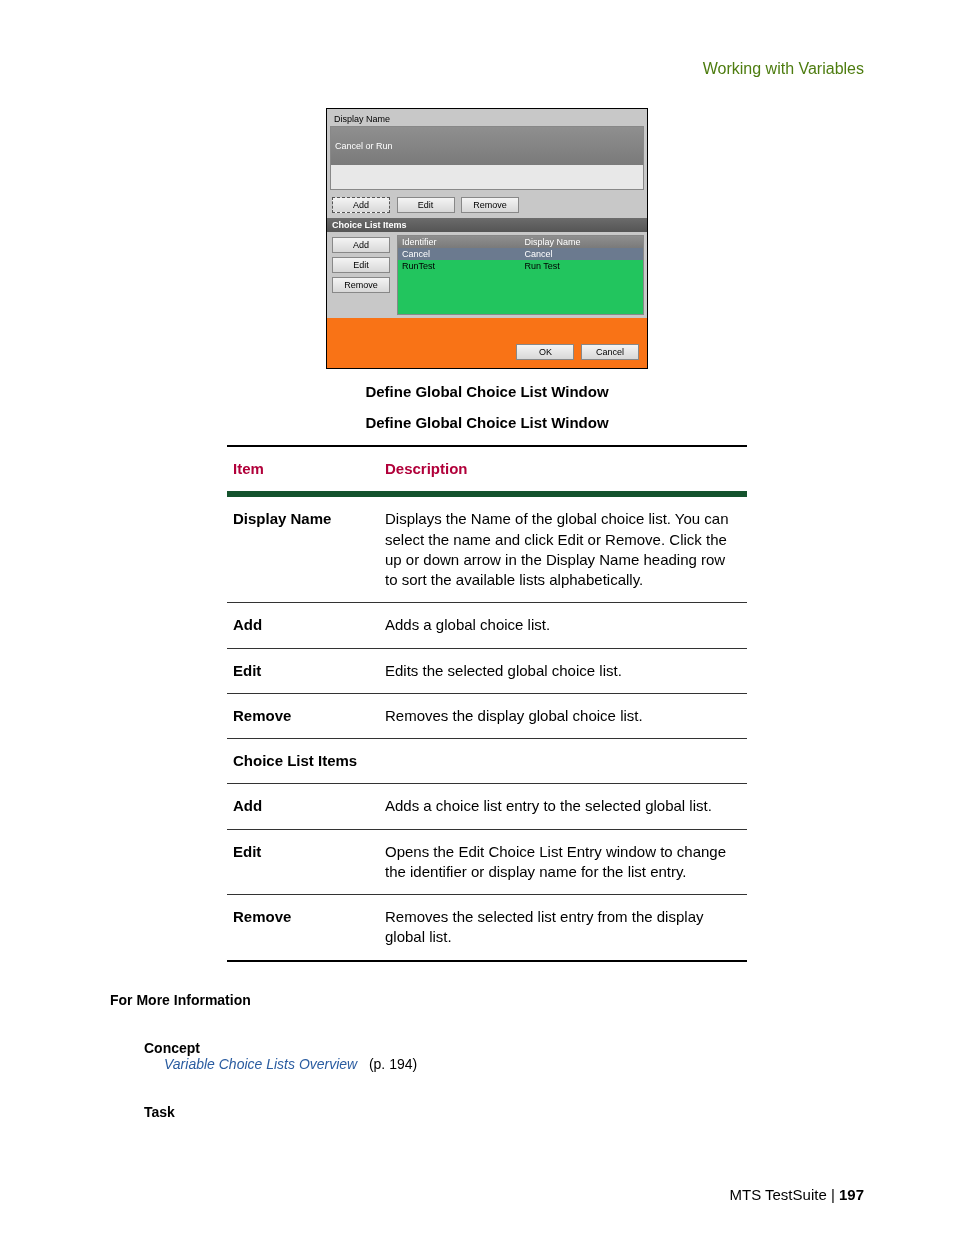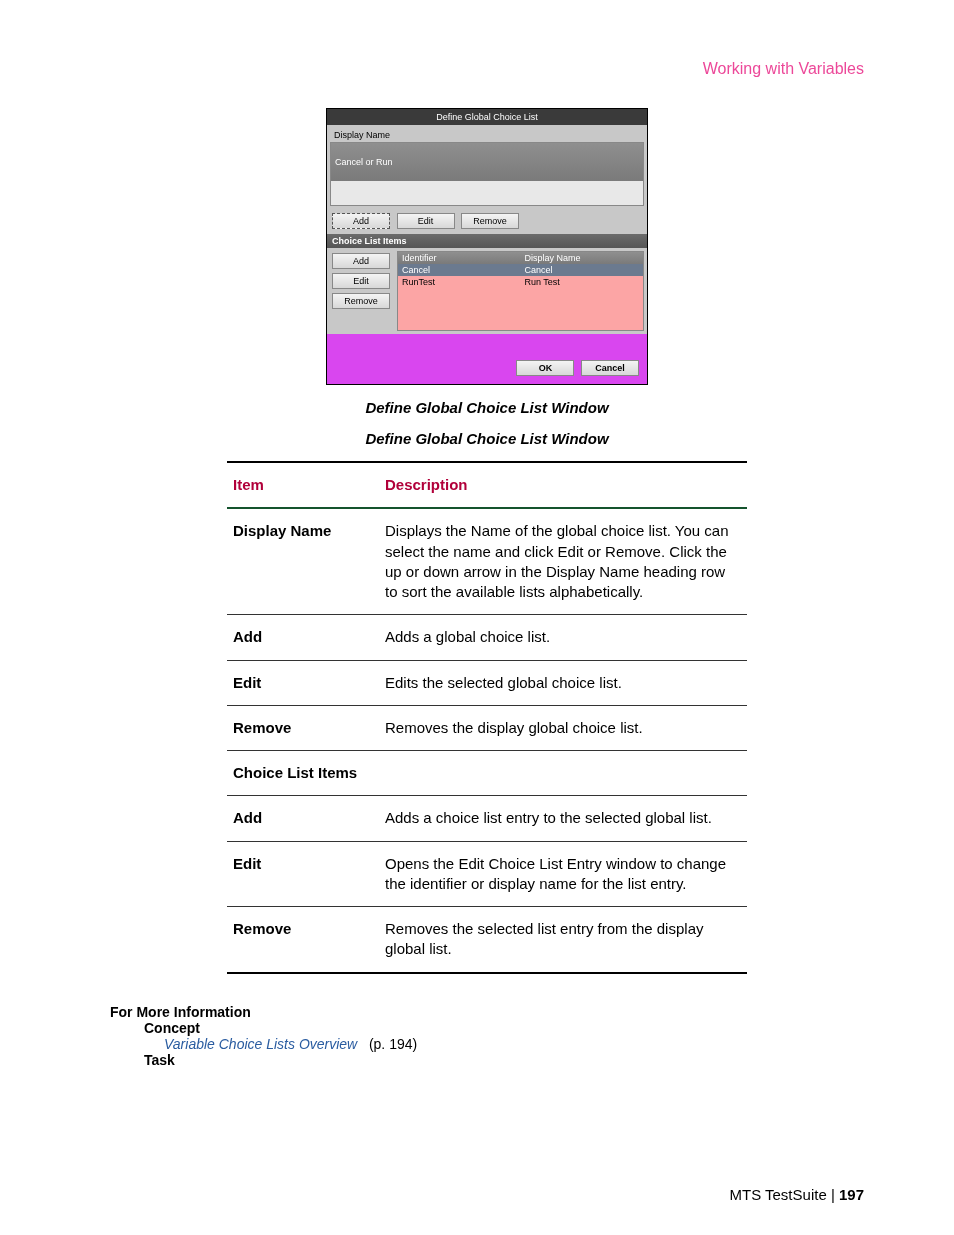--- a/index.html
+++ b/index.html
@@ -10,21 +10,21 @@
     background: #fff;
     width: 954px;
     min-height: 1235px;
     position: relative;
   }
   .page {
     padding: 60px 90px 40px 110px;
   }
   .header-right {
     text-align: right;
-    color: #ec4899;
+    color: #4d7c0f;
     font-size: 16px;
     margin-bottom: 30px;
   }
   .screenshot {
     width: 320px;
     margin: 0 auto 10px auto;
     border: 1px solid #000;
     background: #555;
     font-family: Tahoma, sans-serif;
     font-size: 9px;
@@ -82,91 +82,88 @@
     padding: 3px;
     min-height: 80px;
   }
   .shot-items-btns {
     display: flex;
     flex-direction: column;
     margin-right: 5px;
   }
   .shot-items-table {
     flex: 1;
-    background: #fca5a5;
+    background: #22c55e;
     border: 1px solid #888;
   }
   .shot-th {
     display: flex;
     background: linear-gradient(#8f8f8f, #7a7a7a);
     color: #fff;
   }
   .shot-th > div { flex:1; padding:1px 4px; }
   .shot-td { display:flex; }
   .shot-td > div { flex:1; padding:1px 4px; }
   .shot-td.sel { background:#6b7a8f; color:#fff; }
   .shot-footer {
-    background:#d946ef;
+    background:#f97316;
     text-align:right;
     padding:24px 6px 6px 6px;
-    font-weight:bold;
   }
 
   .caption {
     text-align: center;
     font-weight: bold;
     font-size: 15px;
     margin: 14px 0;
-    font-style: italic;
   }
   .doc-table {
     width: 520px;
     margin: 10px auto 30px auto;
     border-collapse: collapse;
   }
   .doc-table tr { border-bottom: 1px solid #333; }
-  .doc-table tr.headrow { border-top: 2px solid #000; border-bottom: 2px solid #14532d;}
+  .doc-table tr.headrow { border-top: 2px solid #000; border-bottom: 6px solid #14532d;}
   .doc-table td, .doc-table th {
     text-align: left;
     vertical-align: top;
     padding: 12px 6px;
     font-size: 15px;
     line-height: 1.35;
   }
   .doc-table th { font-weight: bold; }
   .col-item { width: 140px; font-weight: bold; }
   .th-red { color:#b1003a; font-weight: bold; }
   .section-row td { font-weight: bold; }
   .noborder { border-bottom: 2px solid #000 !important; }
 
   .more-info {
     margin-left: 0;
     font-size: 14px;
   }
   .more-info .h1 { font-weight:bold; }
-  .more-info .h2 { font-weight:bold; margin-left:34px; }
+  .more-info .h2 { font-weight:bold; margin-left:34px;margin-top:32px; }
   .more-info .link { margin-left:54px; }
   .link a { color:#2a5ca0; font-style: italic; text-decoration: none; }
   .pref { font-style: normal; color:#000; }
 
   .footer {
     position: absolute;
     bottom: 32px;
     right: 90px;
     font-size: 15px;
   }
 </style>
 </head>
 <body>
 
 <div class="page">
   <div class="header-right">Working with Variables</div>
 
   <div class="screenshot">
-    <div class="shot-title">Define Global Choice List</div>
     <div class="shot-panel">
       <div class="shot-label">Display Name</div>
       <div class="shot-list-area">
         <div class="shot-list-header">Cancel or Run</div>
       </div>
       <span class="shot-btn shot-btn-dashed">Add</span>
       <span class="shot-btn">Edit</span>
       <span class="shot-btn">Remove</span>
     </div>
     <div class="shot-section-title">Choice List Items</div>

